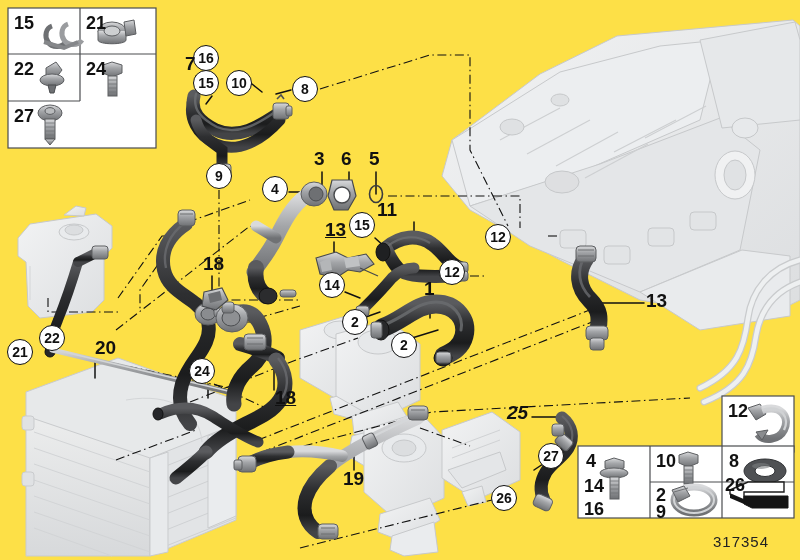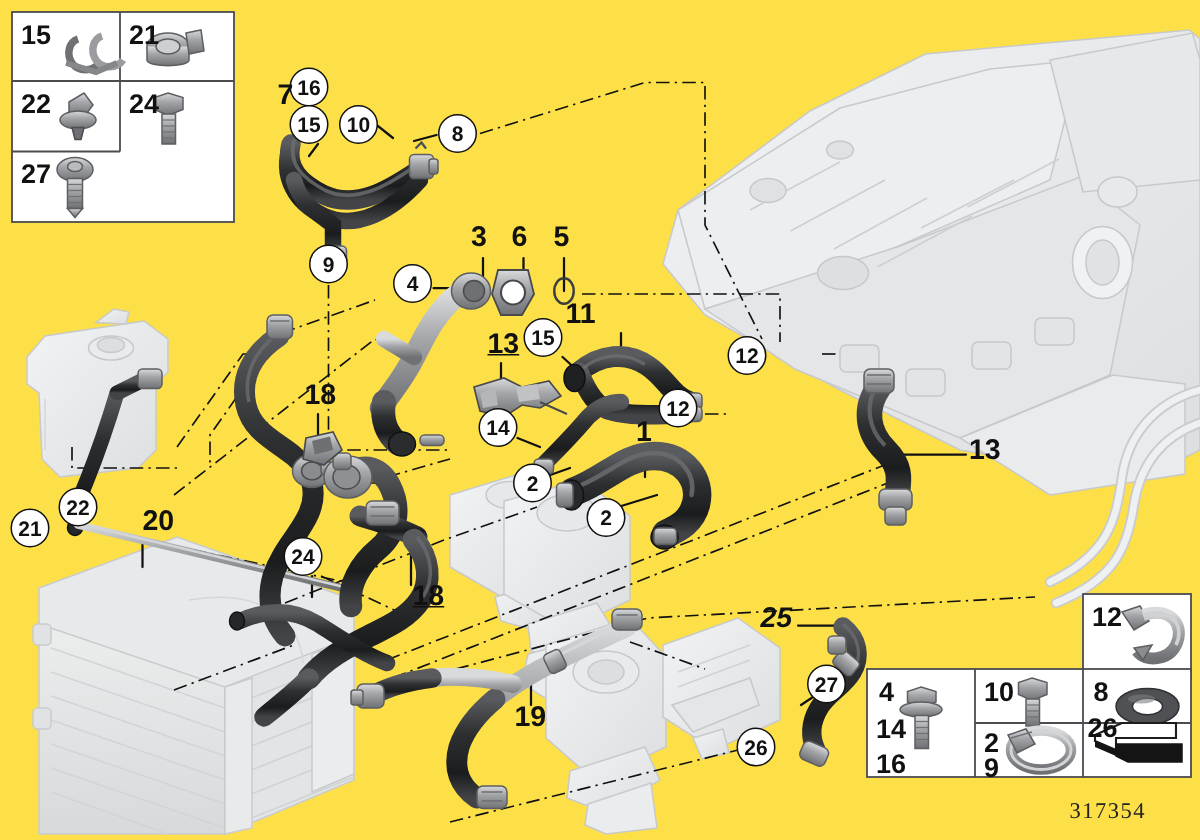--- a/index.html
+++ b/index.html
@@ -19,21 +19,21 @@
   .plain{
     position:absolute;font-size:19px;font-weight:bold;color:#111;line-height:1;
     white-space:nowrap;
   }
   
   .legend-num{
     position:absolute;font-size:18px;font-weight:bold;color:#111;line-height:1;
   }
   .partnum{
     position:absolute;font-size:15px;color:#222;letter-spacing:1px;
-    font-family:Liberation Serif, serif;
+    font-family:Liberation Sans, sans-serif;
   }
 </style>
 </head>
 <body>
 
 <div id="stage">
 
   <svg id="canvas" viewBox="0 0 800 560">
     <defs>
       <linearGradient id="hoseG" x1="0" y1="0" x2="0" y2="1">

